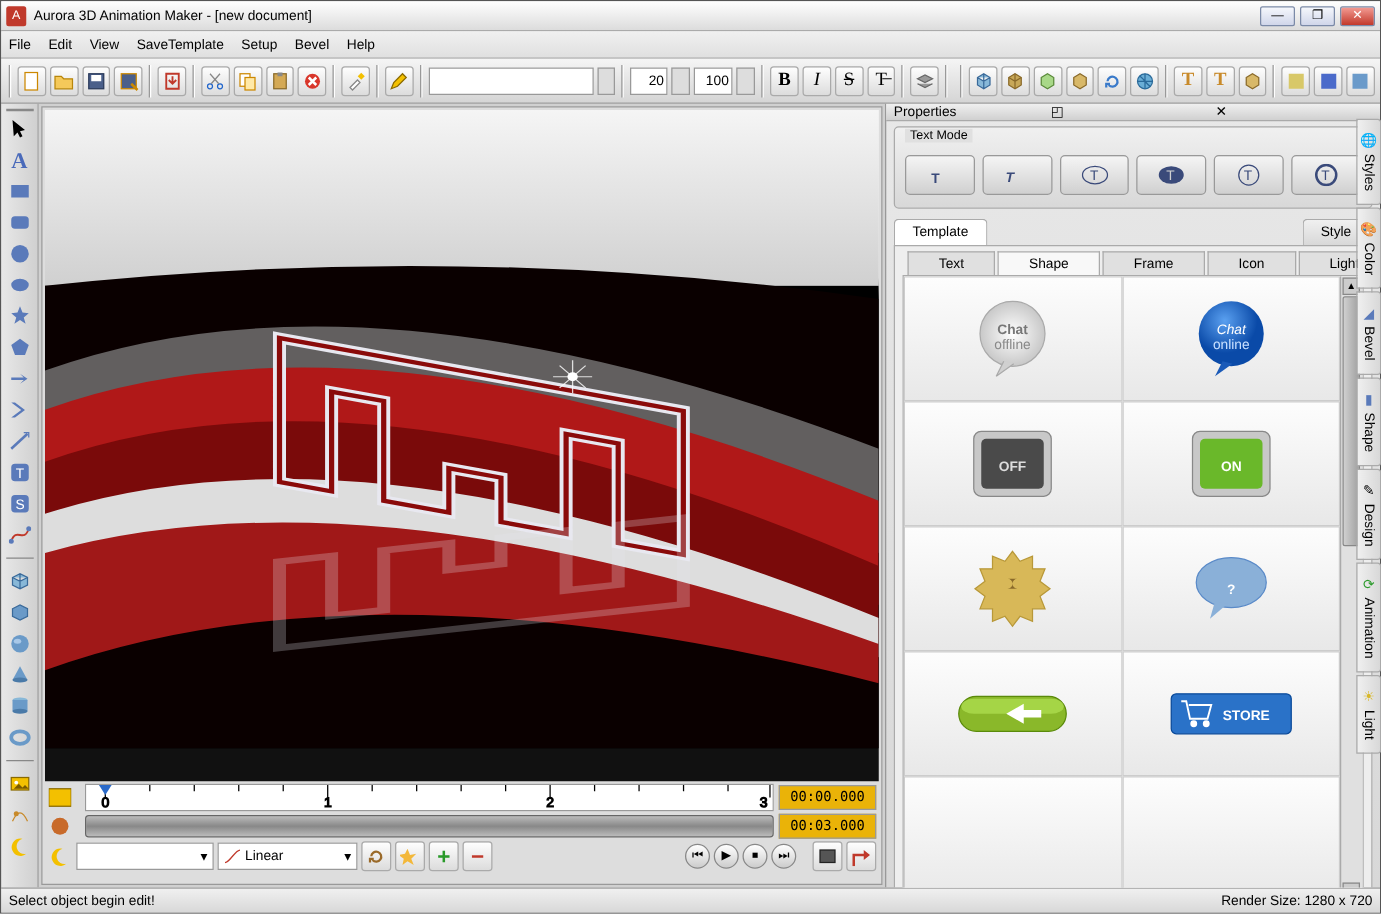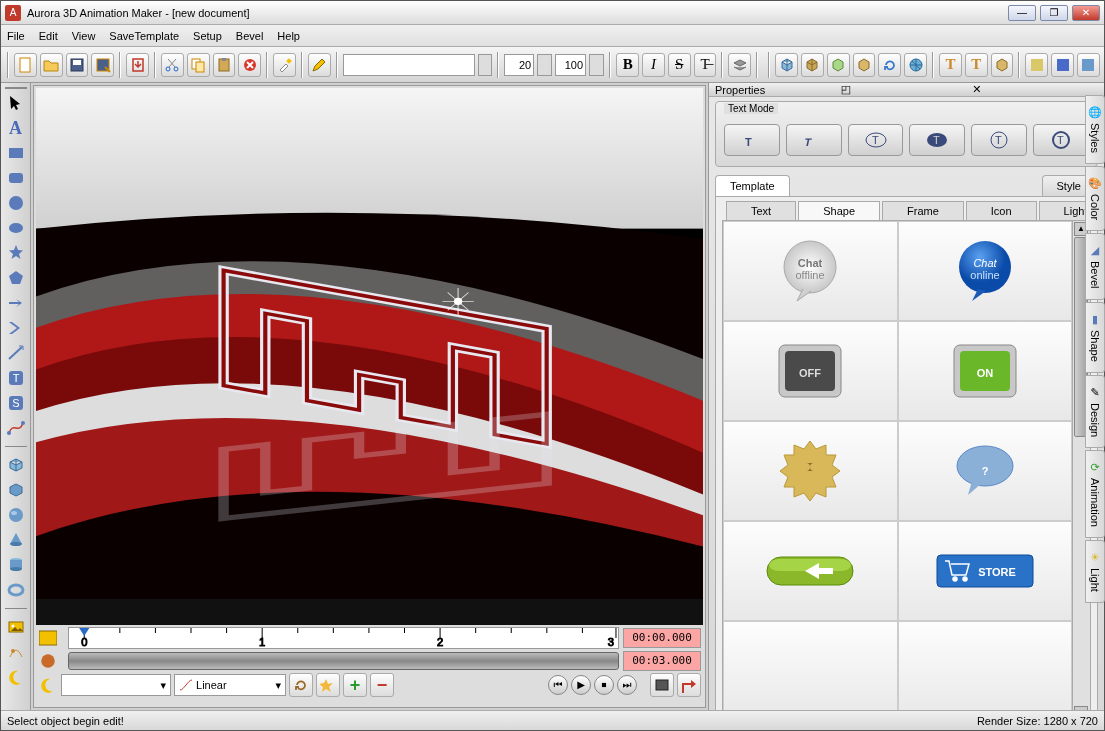--- a/index.html
+++ b/index.html
@@ -25,21 +25,21 @@
 .ltbtn { width: 22px; height: 22px; display: flex; align-items: center; justify-content: center; }
 .ltbtn svg { width: 18px; height: 18px; }
 .main { flex: 1; display: flex; flex-direction: column; background: #d0d0d0; }
 .canvas-area { flex: 1; background: #ddd; padding: 2px; border: 1px solid #999; margin: 2px; position: relative; }
 .canvas { width: 100%; height: calc(100% - 80px); background: linear-gradient(to bottom, #f5f5f5 0%, #e0e0e0 25%, #111 28%); position: relative; overflow: hidden; }
 .swoosh { position: absolute; inset: 0; }
 .timeline-area { height: 78px; display: flex; flex-direction: column; padding: 2px; gap: 2px; }
 .timeline-row { display: flex; align-items: center; gap: 4px; }
 .timeline-icons { width: 26px; display: flex; flex-direction: column; gap: 4px; }
 .ruler { flex: 1; height: 22px; background: #fff; border: 1px solid #999; position: relative; }
-.tcbox { width: 78px; height: 20px; background: #fca5a5; border: 1px solid #999; text-align: center; line-height: 18px; font-family: monospace; font-size:11px;}
+.tcbox { width: 78px; height: 20px; background: #eab308; border: 1px solid #999; text-align: center; line-height: 18px; font-family: monospace; font-size:11px;}
 .tslider { flex: 1; height: 18px; background: linear-gradient(to bottom,#bbb,#888,#bbb); border: 1px solid #666; border-radius: 3px; }
 .playback { display: flex; gap: 3px; margin-left: auto; margin-right: 10px; }
 .pbtn { width: 20px; height: 20px; background: linear-gradient(to bottom,#fff,#ccc); border: 1px solid #888; border-radius: 10px; text-align: center; line-height: 18px; font-size:10px; }
 .combobox { height: 22px; background: #fff; border: 1px solid #999; display: flex; align-items: center; padding: 0 4px; }
 .properties { width: 396px; background: linear-gradient(to bottom, #e8e8e8, #d8d8d8); display: flex; flex-direction: column; border-left: 1px solid #999; }
 .prop-head { height: 20px; background: linear-gradient(to bottom, #f0f0f0, #d0d0d0); display: flex; align-items: center; padding: 0 6px; border-bottom: 1px solid #aaa; }
 .prop-head span { flex: 1; }
 .group { margin: 4px 6px; border: 1px solid #aaa; border-radius: 4px; background: linear-gradient(to bottom, #f0f0f0, #d8d8d8); }
 .group-title { margin: -7px 0 0 8px; background: #e0e0e0; display: inline-block; padding: 0 4px; font-size: 10px; }
 .textmode-btns { display: flex; gap: 6px; padding: 10px 8px; }

